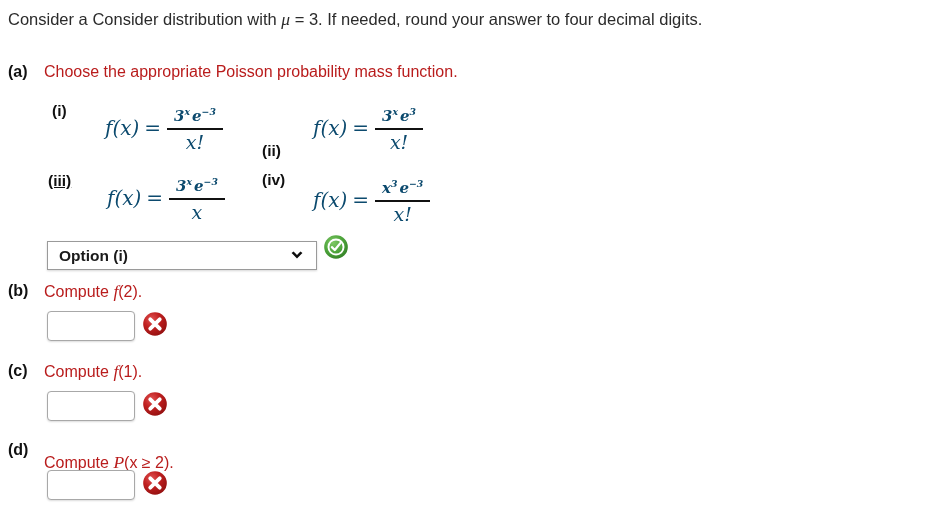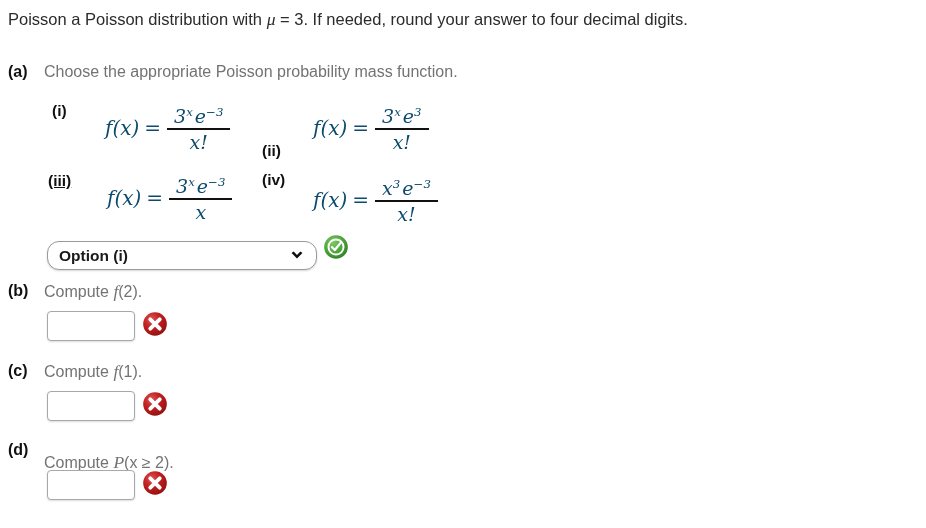--- a/index.html
+++ b/index.html
@@ -38,21 +38,21 @@
     position: absolute;
     font-weight: bold;
     font-size: 16px;
     line-height: 20px;
     color: #111;
   }
   .part-text {
     position: absolute;
     font-size: 16px;
     line-height: 20px;
-    color: #737373;
+    color: #b91c1c;
     white-space: nowrap;
   }
 
   
   .roman {
     position: absolute;
     font-weight: bold;
     font-size: 15.5px;
     line-height: 18px;
     color: #111;
@@ -79,22 +79,23 @@
   .frac {
     display: inline-flex;
     flex-direction: column;
     align-items: center;
     vertical-align: middle;
     position: relative;
     top: 1px;
   }
   .frac .num {
     padding: 0 7px 1px 7px;
-    font-size: 19px;
+    font-size: 15px;
     line-height: 22px;
+    font-weight: bold;
   }
   .frac .bar {
     width: 100%;
     height: 1.6px;
     background: #111;
   }
   .frac .den {
     padding: 1px 7px 0 7px;
     font-size: 19px;
     line-height: 22px;
@@ -106,21 +107,21 @@
   }
 
   
   .select-box {
     position: absolute;
     left: 47px;
     top: 241px;
     width: 270px;
     height: 29px;
     border: 1px solid #9a9a9a;
-    border-radius: 12px;
+    border-radius: 0;
     background: #ffffff;
     box-shadow: 0 1px 2px rgba(0,0,0,0.16);
     box-sizing: border-box;
     display: flex;
     align-items: center;
     cursor: pointer;
   }
   .select-value {
     font-weight: bold;
     font-size: 15.5px;
@@ -160,21 +161,21 @@
   .status-icon {
     position: absolute;
     width: 28px;
     height: 28px;
   }
   .status-icon svg { display: block; width: 28px; height: 28px; }
 </style>
 </head>
 <body>
 
-<div class="prompt"><span>Poisson a Poisson distribution with </span><span class="mathvar">μ</span><span> = 3. If needed, round your answer to four decimal digits.</span></div>
+<div class="prompt"><span>Consider a Consider distribution with </span><span class="mathvar">μ</span><span> = 3. If needed, round your answer to four decimal digits.</span></div>
 
 <div class="part-label" style="left:8px; top:62px;">(a)</div>
 <div class="part-text" style="left:44px; top:62px;">Choose the appropriate Poisson probability mass function.</div>
 
 <div class="roman" style="left:52px; top:102px;">(i)</div>
 <div class="formula" style="left:105px; top:104px;">
   <span class="lhs">f(x)</span>
   <span class="eq">=</span>
   <span class="frac">
     <span class="num"><span>3</span><sup class="exp">x</sup><span style="padding-left:2px">e</span><sup class="exp">−3</sup></span>

